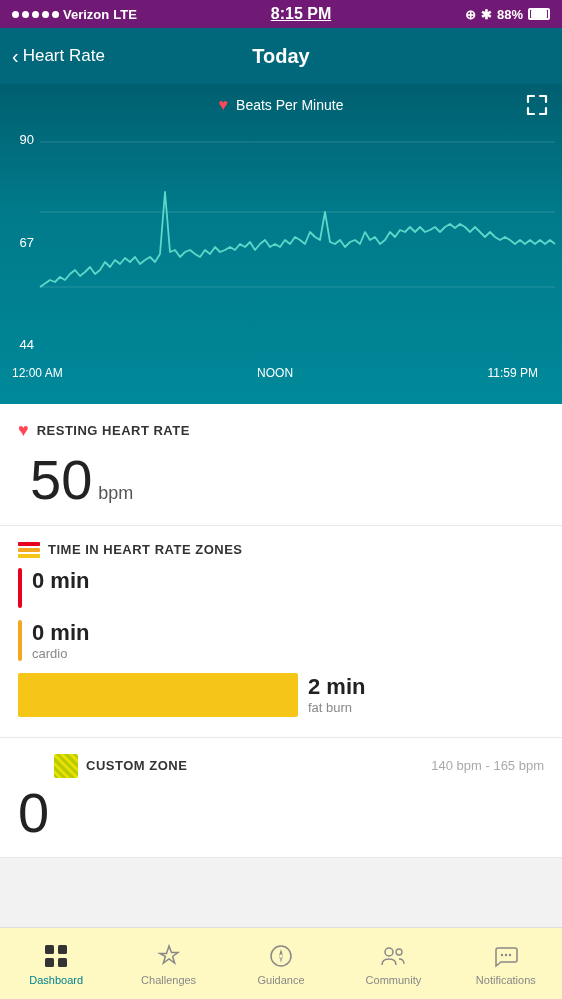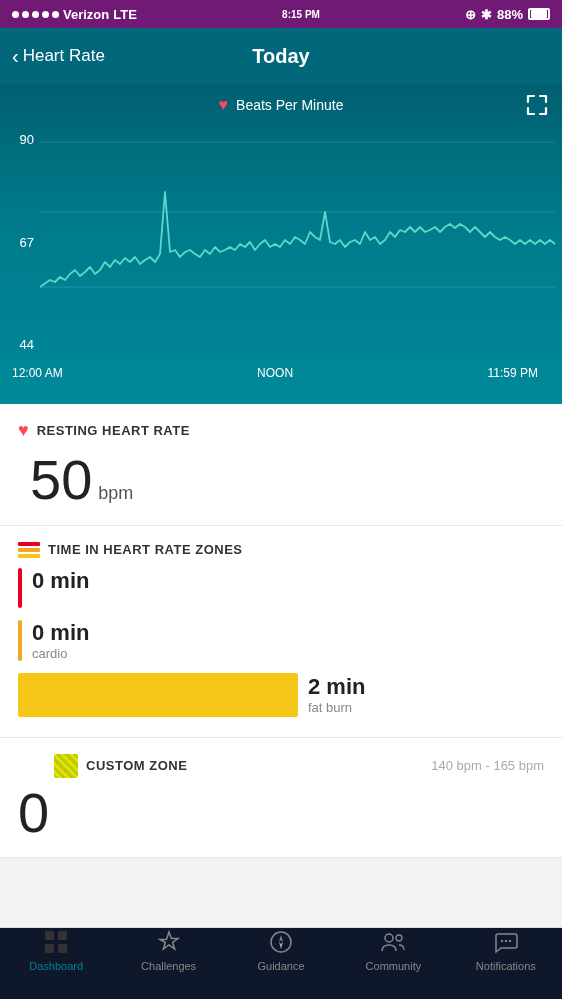--- a/index.html
+++ b/index.html
@@ -14,21 +14,21 @@
       display: flex;
       align-items: center;
       justify-content: space-between;
       padding: 0 12px;
       font-size: 13px;
       font-weight: 600;
     }
     .status-left { display: flex; align-items: center; gap: 4px; }
     .status-dots { display: flex; gap: 3px; }
     .status-dot { width: 7px; height: 7px; border-radius: 50%; background: white; }
-    .status-center { font-size: 10px; font-weight: 600; }
+    .status-center { font-size: 16px; font-weight: 600; text-decoration: underline; }
     .status-right { display: flex; align-items: center; gap: 5px; font-size: 13px; }
 
     
     .nav-header {
       background: #00687a;
       color: white;
       display: flex;
       align-items: center;
       justify-content: center;
       height: 56px;
@@ -216,23 +216,24 @@
       line-height: 1.1;
       margin-top: 4px;
     }
 
     
     .bottom-nav {
       position: fixed;
       bottom: 0;
       width: 562px;
       height: 72px;
-      background: #0f172a;
+      background: #fef9c3;
       border-top: 1px solid #ddd;
       display: flex;
+      align-items: center;
       justify-content: space-around;
     }
     .nav-item {
       display: flex;
       flex-direction: column;
       align-items: center;
       gap: 4px;
       flex: 1;
       cursor: pointer;
     }

